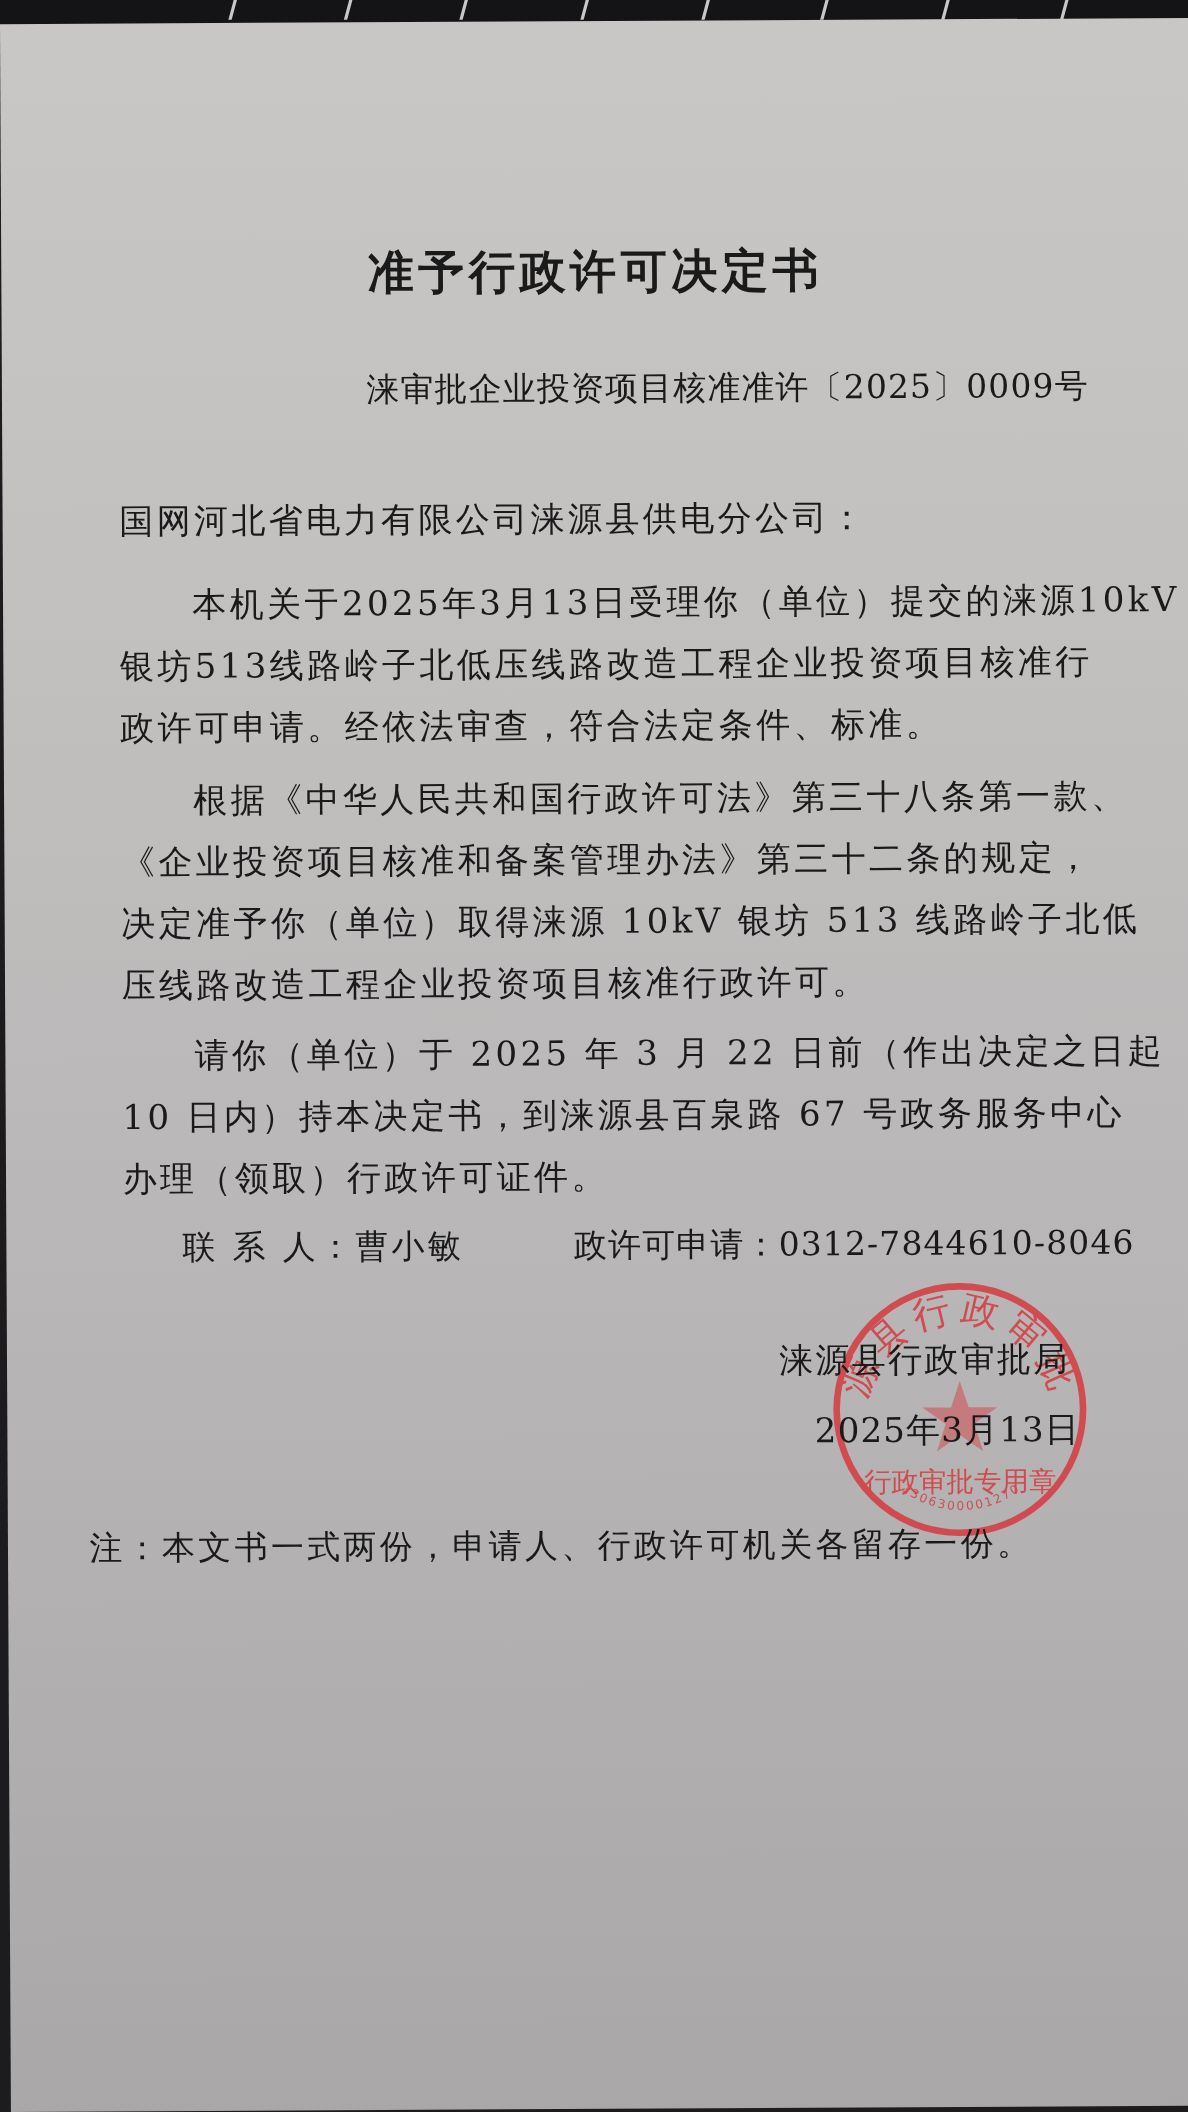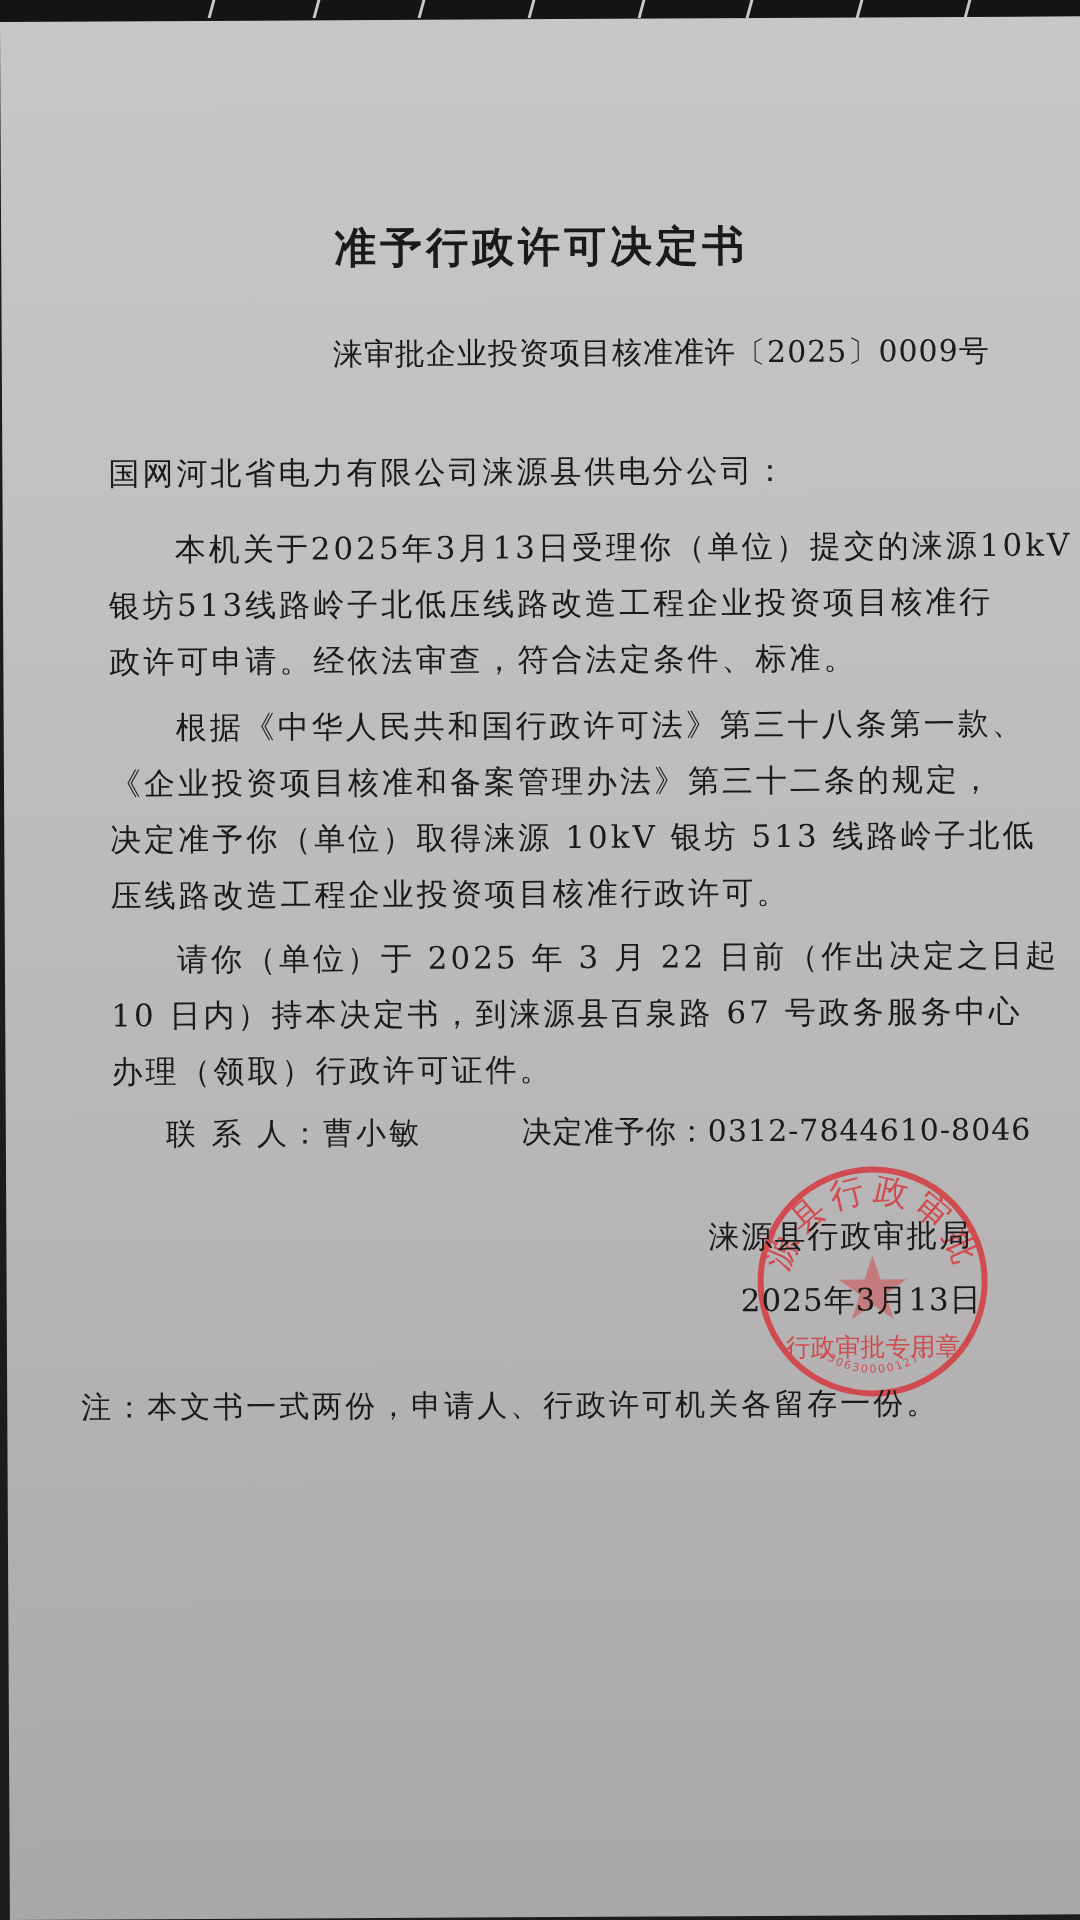--- a/index.html
+++ b/index.html
@@ -71,21 +71,21 @@
   <div class="doc-text body-line" style="top:854px">压线路改造工程企业投资项目核准行政许可。</div>
 
   <div class="doc-text body-line indent" style="top:918px">请你（单位）于 2025 年 3 月 22 日前（作出决定之日起</div>
   <div class="doc-text body-line" style="top:974px">10 日内）持本决定书，到涞源县百泉路 67 号政务服务中心</div>
   <div class="doc-text body-line" style="top:1030px">办理（领取）行政许可证件。</div>
 
   <div class="doc-text contact-person">
     <span>联 系 人：</span><span>曹小敏</span>
   </div>
   <div class="doc-text contact-phone">
-    <span>决定准予你：</span><span>0312-7844610-8046</span>
+    <span>政许可申请：</span><span>0312-7844610-8046</span>
   </div>
 
   <svg class="seal" viewBox="0 0 244 244">
     <defs>
       <path id="sealTop" d="M 36 128 A 86 86 0 1 1 208 128"></path>
       <path id="sealSerial" d="M 50 176 A 90 90 0 0 0 196 176"></path>
     </defs>
     <circle cx="122" cy="122" r="112" fill="none" stroke="#d63a3f" stroke-width="6"></circle>
     <text font-family="DejaVu Sans, sans-serif" font-size="34" fill="#d63a3f" letter-spacing="6">
       <textPath href="#sealTop" startOffset="50%" text-anchor="middle">涞源县行政审批局</textPath>

